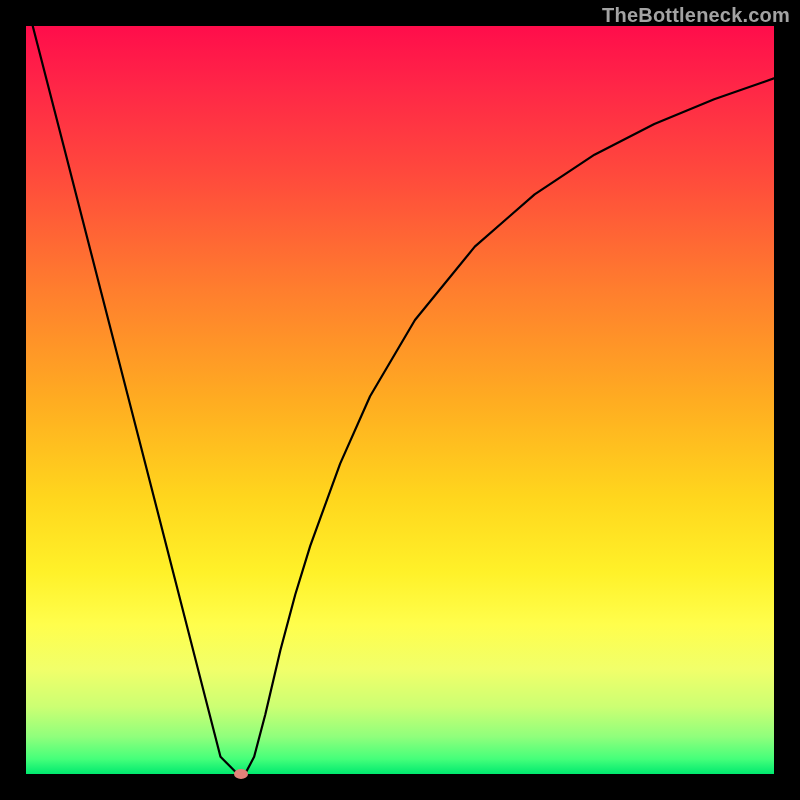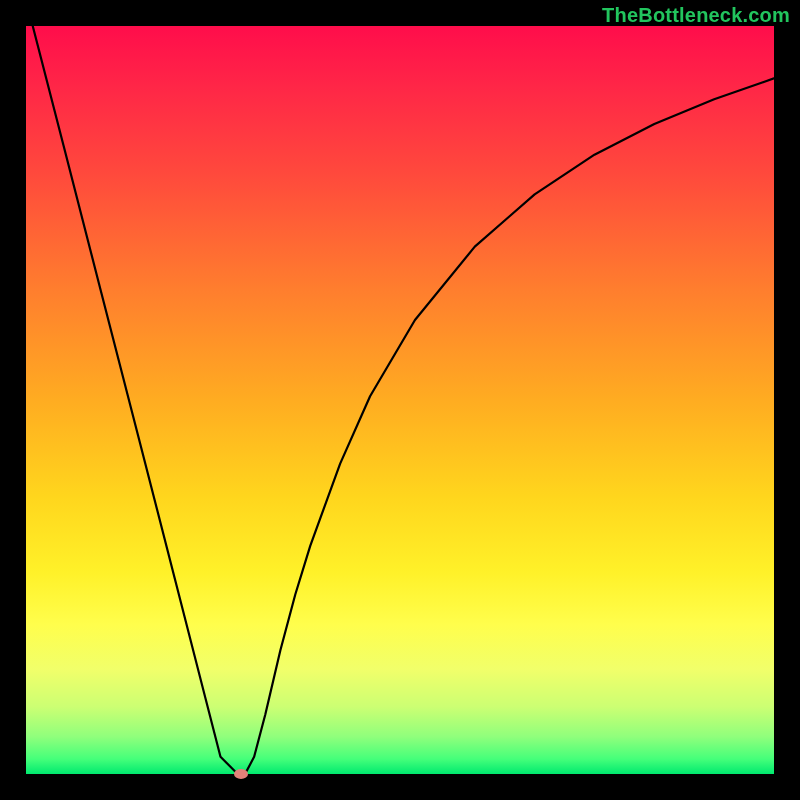--- a/index.html
+++ b/index.html
@@ -52,21 +52,21 @@
     width: 14px;
     height: 10px;
     border-radius: 50%;
     background: #e2817a;
     transform: translate(-50%, -50%);
   }
   .attribution {
     position: absolute;
     top: 4px;
     right: 10px;
-    color: #22c55e;
+    color: #a3a3a3;
     font-size: 20px;
     font-weight: bold;
     letter-spacing: 0.2px;
   }
 </style>
 </head>
 <body>
 
 <div class="frame">
   <div class="plot">

